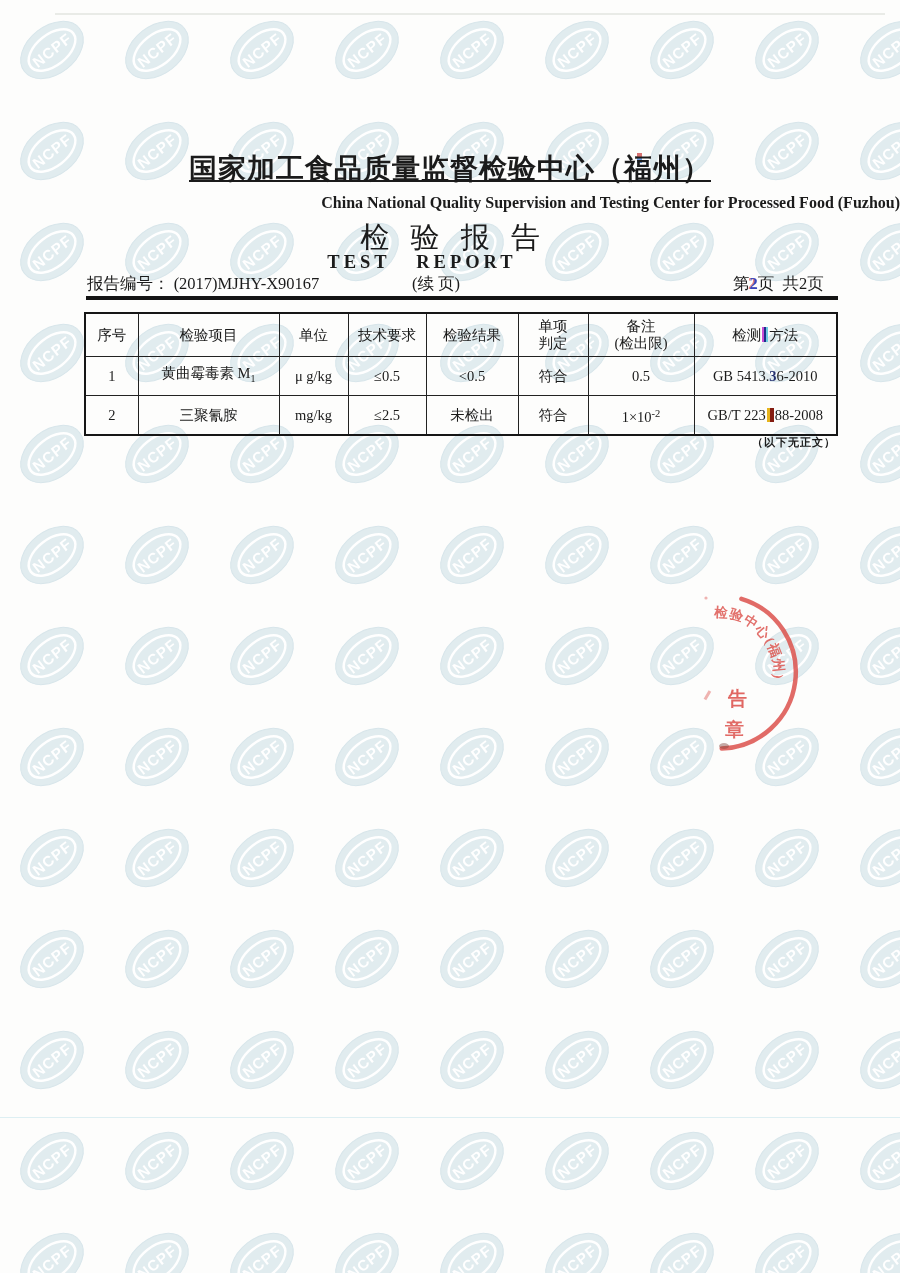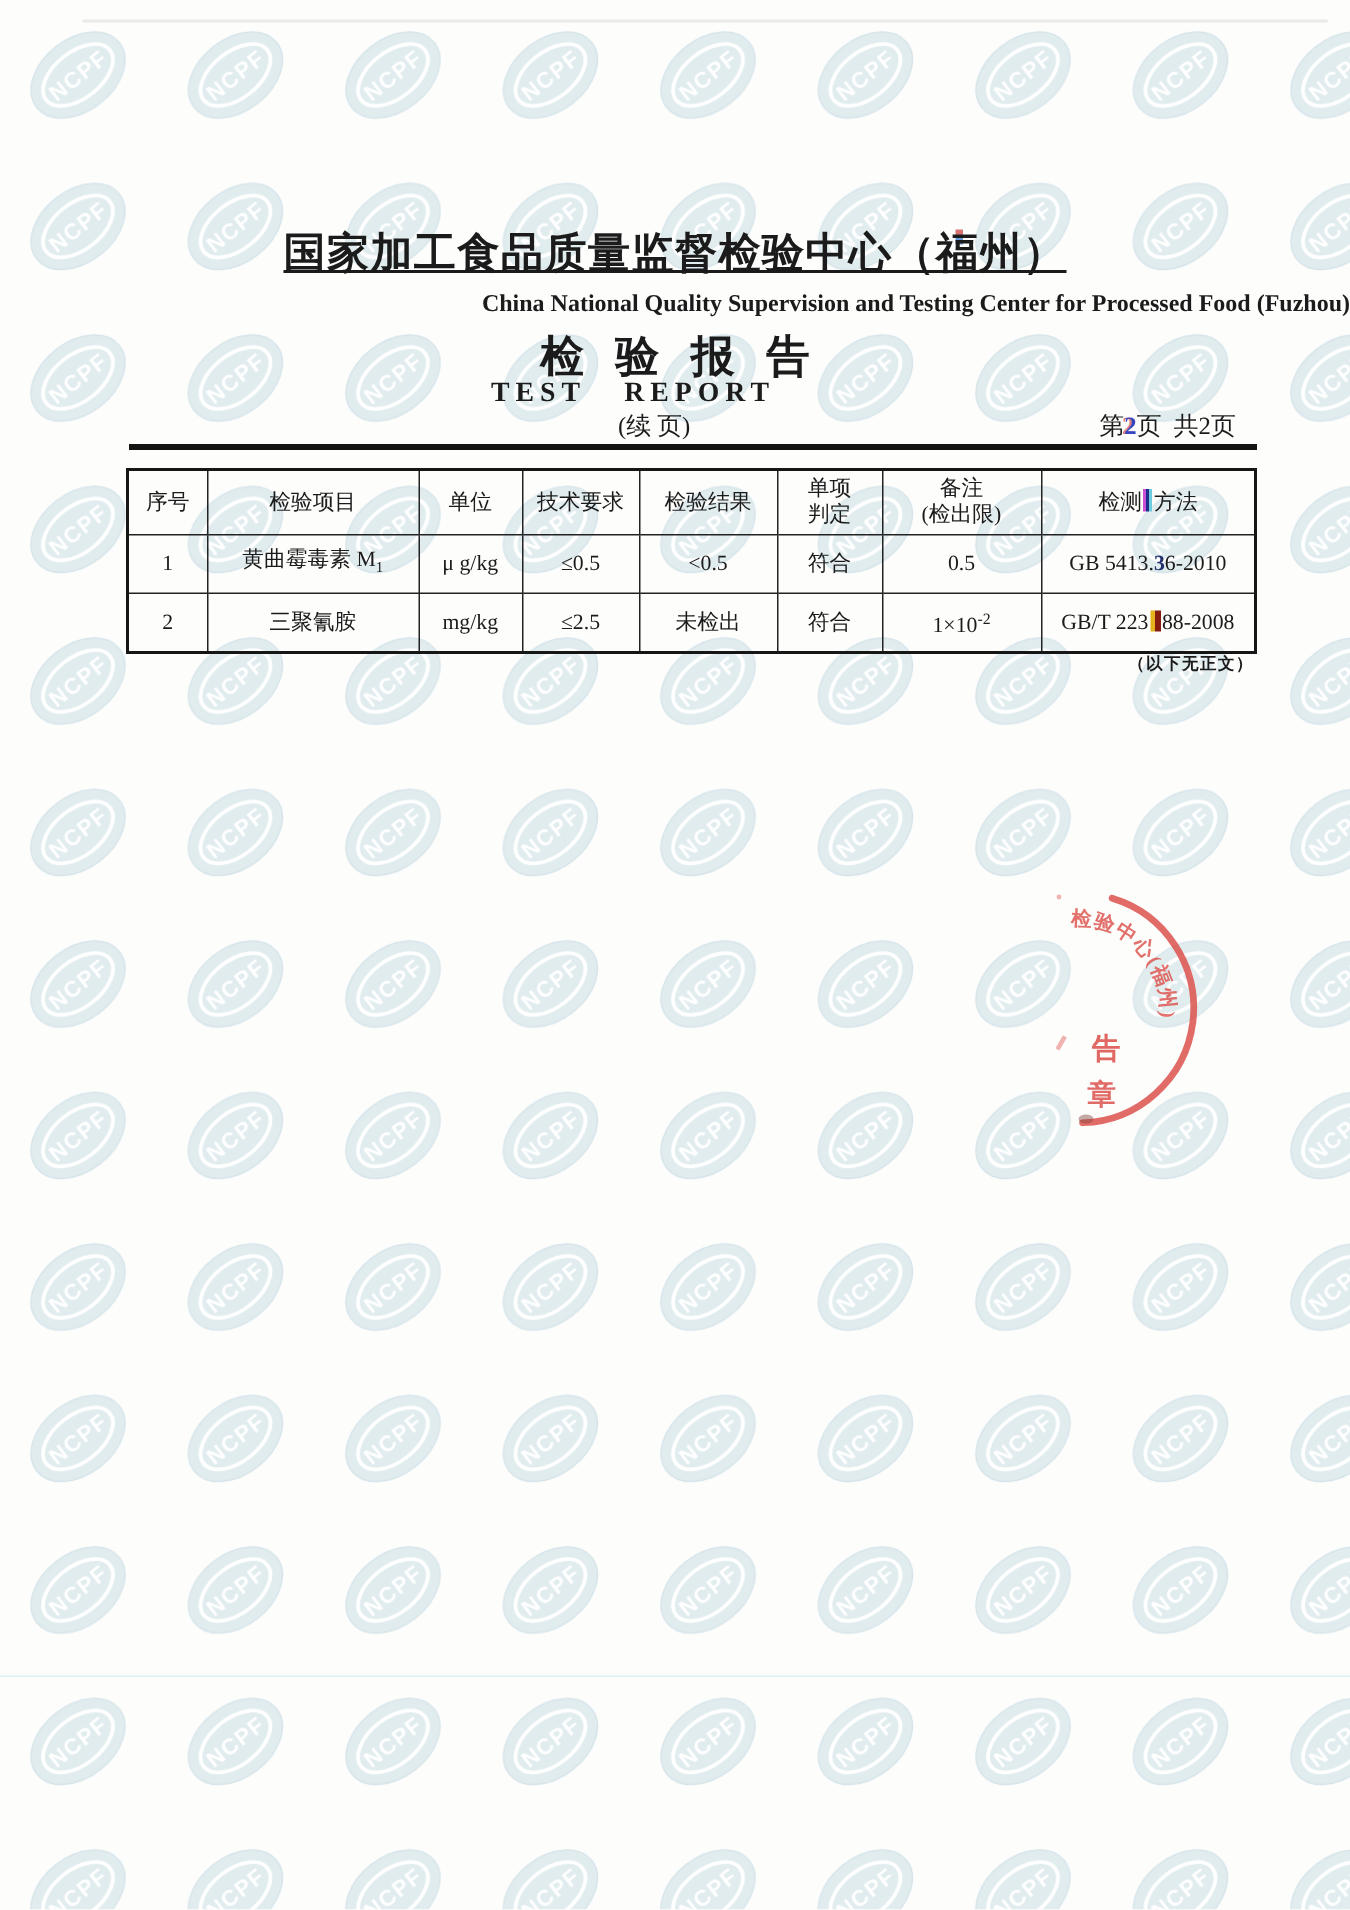--- a/index.html
+++ b/index.html
@@ -16,21 +16,21 @@
   .scanline-cyan{position:absolute;left:0;top:1117px;width:900px;height:1px;background:rgba(110,190,215,.22);z-index:1;}
   .speck{position:absolute;left:637px;top:153px;width:5px;height:10px;z-index:2;
     background:linear-gradient(180deg,#cc4444 0 45%,#3a7ad0 45% 100%);opacity:.75;}
   
   .content{position:absolute;left:0;top:0;width:900px;z-index:2;}
   .org-cn{position:absolute;left:0;top:150px;width:900px;text-align:center;
     font-size:28px;font-weight:bold;letter-spacing:1px;text-decoration:underline;}
   .org-en{position:absolute;left:0;top:194px;width:900px;text-align:right;
     font-size:16px;font-weight:bold;}
   .report-cn{position:absolute;left:0;top:218px;width:900px;text-align:center;
-    font-size:29px;font-weight:bold;white-space:pre;word-spacing:14px;}
+    font-size:29px;font-weight:normal;white-space:pre;word-spacing:14px;}
   .report-en{position:absolute;left:0;top:252px;width:844px;text-align:center;
     font-size:18.5px;font-weight:bold;letter-spacing:4px;white-space:pre;}
   .meta-row{position:absolute;left:0;top:273px;width:900px;height:24px;font-size:16.5px;}
   .report-no{position:absolute;left:87px;top:0;white-space:pre;}
   .continuation{position:absolute;left:412px;top:0;white-space:pre;}
   .page-ind{position:absolute;left:733px;top:0;white-space:pre;}
   .blue-num{color:#3546c0;text-shadow:-1.5px 0 0 rgba(205,45,40,.6);font-weight:bold;}
   .rule{position:absolute;left:86px;top:296px;width:752px;height:4px;background:#141414;}
   
   table.results{position:absolute;left:84px;top:312px;width:752px;
@@ -76,20 +76,21 @@
 <div class="speck"></div>
 
 <div class="content">
 
   <div class="org-cn">国家加工食品质量监督检验中心（福州）</div>
   <div class="org-en">China National Quality Supervision and Testing Center for Processed Food (Fuzhou)</div>
   <div class="report-cn">检 验 报 告</div>
   <div class="report-en">TEST   REPORT</div>
 
   <div class="meta-row">
+    <div class="report-no"><span>报告编号： </span><span>(2017)MJHY-X90167</span></div>
     <div class="continuation">(续 页)</div>
     <div class="page-ind"><span>第</span><span class="blue-num">2</span><span>页  共</span><span>2</span><span>页</span></div>
   </div>
 
   <div class="rule"></div>
 
   <table class="results">
     <colgroup>
       <col style="width:53px">
         <col style="width:141px">

